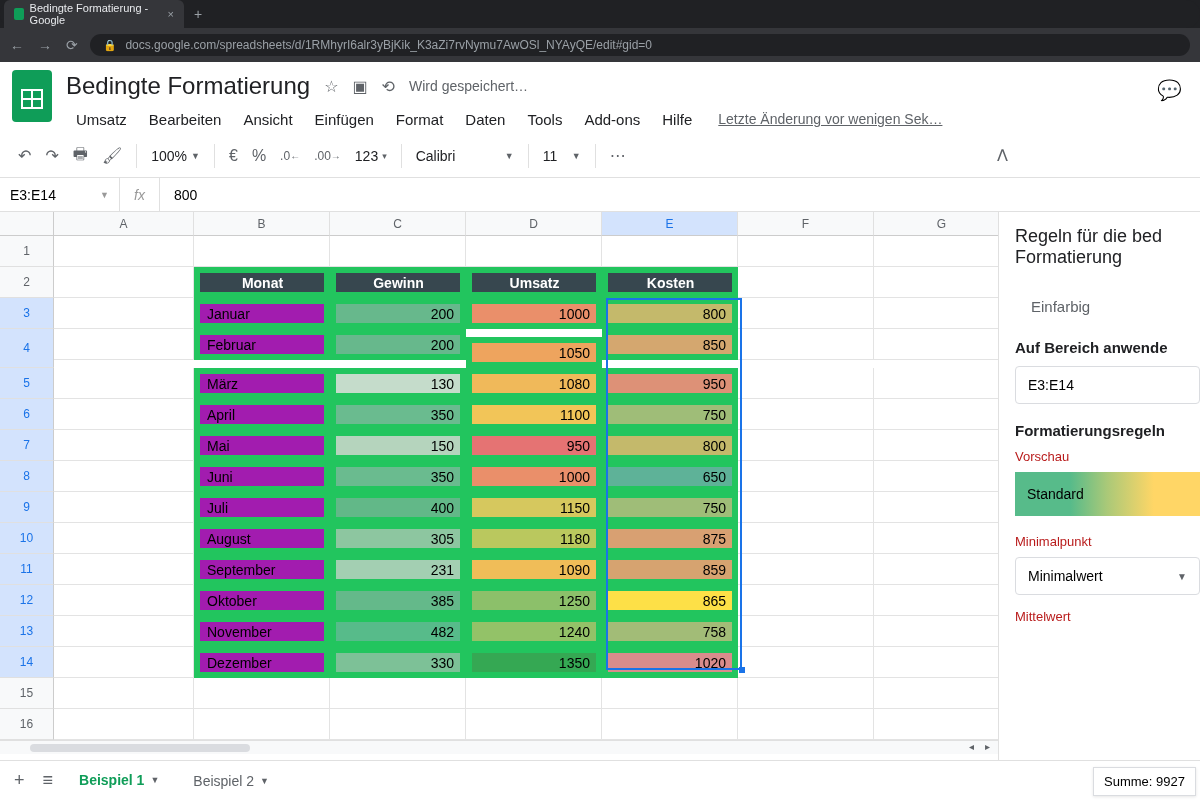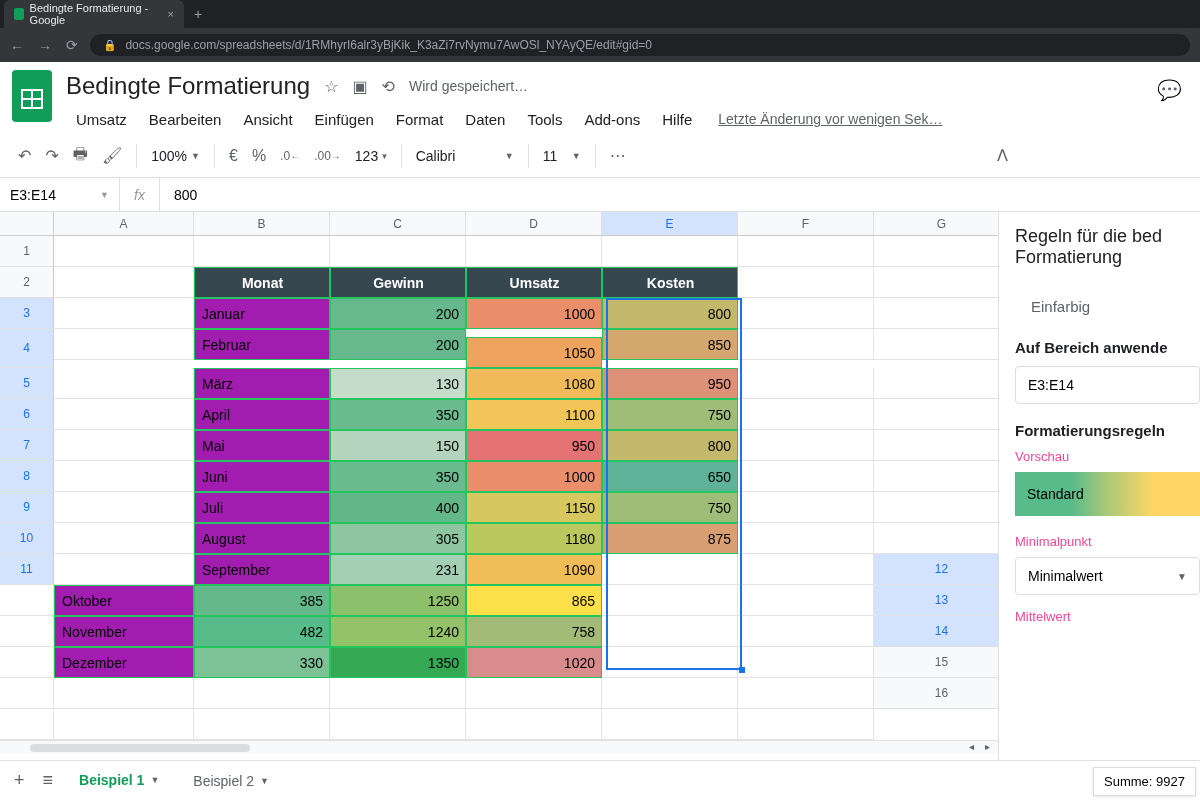--- a/index.html
+++ b/index.html
@@ -49,33 +49,33 @@
 .main { flex: 1; display: flex; overflow: hidden; }
 .sheet-area { flex: 1; overflow: hidden; position: relative; }
 .grid { display: grid; grid-template-columns: 54px 140px 136px 136px 136px 136px 136px 136px; font-size: 14px; }
 .col-head { background: #f8f9fa; border-right: 1px solid #e0e0e0; border-bottom: 1px solid #ccc; text-align: center; height: 24px; line-height: 24px; color: #5f6368; font-size: 12px; }
 .col-head.active { background: #d3e3fd; color: #1a73e8; }
 .row-head { background: #f8f9fa; border-right: 1px solid #ccc; border-bottom: 1px solid #e0e0e0; text-align: center; color: #5f6368; font-size: 12px; display: flex; align-items: center; justify-content: center; }
 .row-head.active { background: #d3e3fd; color: #1a73e8; }
 .corner { background: #f8f9fa; border-right: 1px solid #ccc; border-bottom: 1px solid #ccc; }
 .cell { border-right: 1px solid #e3e3e3; border-bottom: 1px solid #e3e3e3; padding: 0 6px; height: 31px; display: flex; align-items: center; }
 .cell.r { justify-content: flex-end; }
-.bcell { border: 1px solid #22c55e; padding-left: 7px; }
+.bcell { border: 6px solid #22c55e; padding-left: 7px; }
 .th-cell { background: #37474f; color: #fff; font-weight: bold; justify-content: center; }
 .month { background: #a21caf; }
 .selected-range { position: absolute; border: 2px solid #1a73e8; pointer-events: none; }
 .sel-handle { position: absolute; width: 6px; height: 6px; background: #1a73e8; }
 
 
 .side-panel { width: 202px; border-left: 1px solid #e0e0e0; padding: 14px 0 14px 16px; background: #fff; overflow: hidden; }
 .side-title { font-size: 18px; color: #202124; margin-bottom: 20px; }
 .side-tab { font-size: 15px; color: #5f6368; padding: 10px 0 10px 16px; }
 .side-section { margin-top: 14px; }
 .side-label { font-size: 15px; font-weight: bold; color: #202124; margin-bottom: 10px; }
-.side-sublabel { font-size: 13px; color: #ec4899; margin-bottom: 8px; }
+.side-sublabel { font-size: 13px; color: #b91c1c; margin-bottom: 8px; }
 .range-box { border: 1px solid #dadce0; padding: 10px 12px; border-radius: 4px; font-size: 14px; margin-bottom: 18px; }
 .preview-box { height: 44px; display: flex; align-items: center; padding-left: 12px; font-size: 14px; color: #000; background: linear-gradient(90deg, #57bb8a 0%, #57bb8a 30%, #abc978 50%, #ffd666 75%, #ffd666 100%); margin-bottom: 18px; }
 .dropdown { border: 1px solid #dadce0; padding: 10px 12px; border-radius: 4px; font-size: 14px; display: flex; justify-content: space-between; align-items: center; margin-bottom: 14px; }
 
 
 .hscroll { height: 14px; border-top: 1px solid #e0e0e0; position: relative; background: #f8f9fa; }
 .hscroll-thumb { position: absolute; left: 30px; width: 220px; height: 8px; top: 3px; background: #dadce0; border-radius: 4px; }
 .hscroll-arr { position: absolute; top: 0; font-size: 10px; color: #5f6368; cursor: pointer; }
 .sheet-tabs { display: flex; align-items: center; height: 40px; border-top: 1px solid #e0e0e0; padding: 0 8px; gap: 6px; position: relative; }
 .sheet-add, .sheet-menu { padding: 6px; color: #5f6368; cursor: pointer; font-size: 18px; }
@@ -272,20 +272,21 @@
         <div class="cell bcell r" style="background: rgb(141, 198, 160);">305</div>
         <div class="cell bcell r" style="background: rgb(186, 200, 94);">1180</div>
         <div class="cell bcell r" style="background: rgb(216, 160, 114);">875</div>
         <div class="cell"></div>
         <div class="cell"></div>
         <div class="row-head active">11</div>
         <div class="cell"></div>
         <div class="cell bcell month">September</div>
         <div class="cell bcell r" style="background: rgb(163, 207, 178);">231</div>
         <div class="cell bcell r" style="background: rgb(240, 189, 88);">1090</div>
+        <div class="cell bcell r" style="background: rgb(214, 163, 112);">859</div>
         <div class="cell"></div>
         <div class="cell"></div>
         <div class="row-head active">12</div>
         <div class="cell"></div>
         <div class="cell bcell month">Oktober</div>
         <div class="cell bcell r" style="background: rgb(100, 185, 138);">385</div>
         <div class="cell bcell r" style="background: rgb(140, 192, 106);">1250</div>
         <div class="cell bcell r" style="background: #fde047;">865</div>
         <div class="cell"></div>
         <div class="cell"></div>

